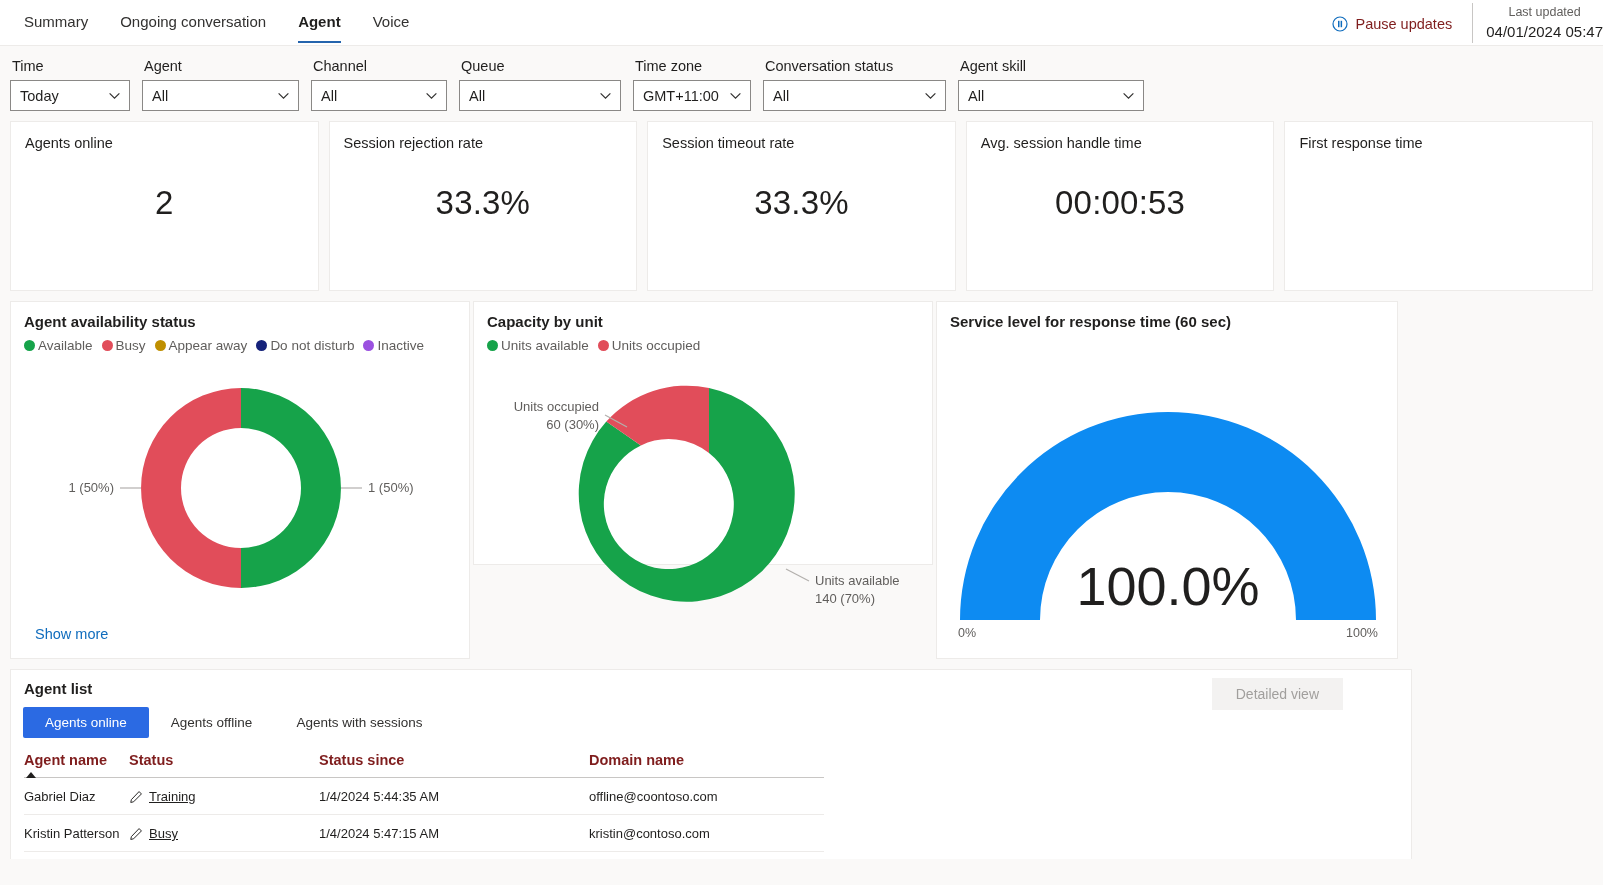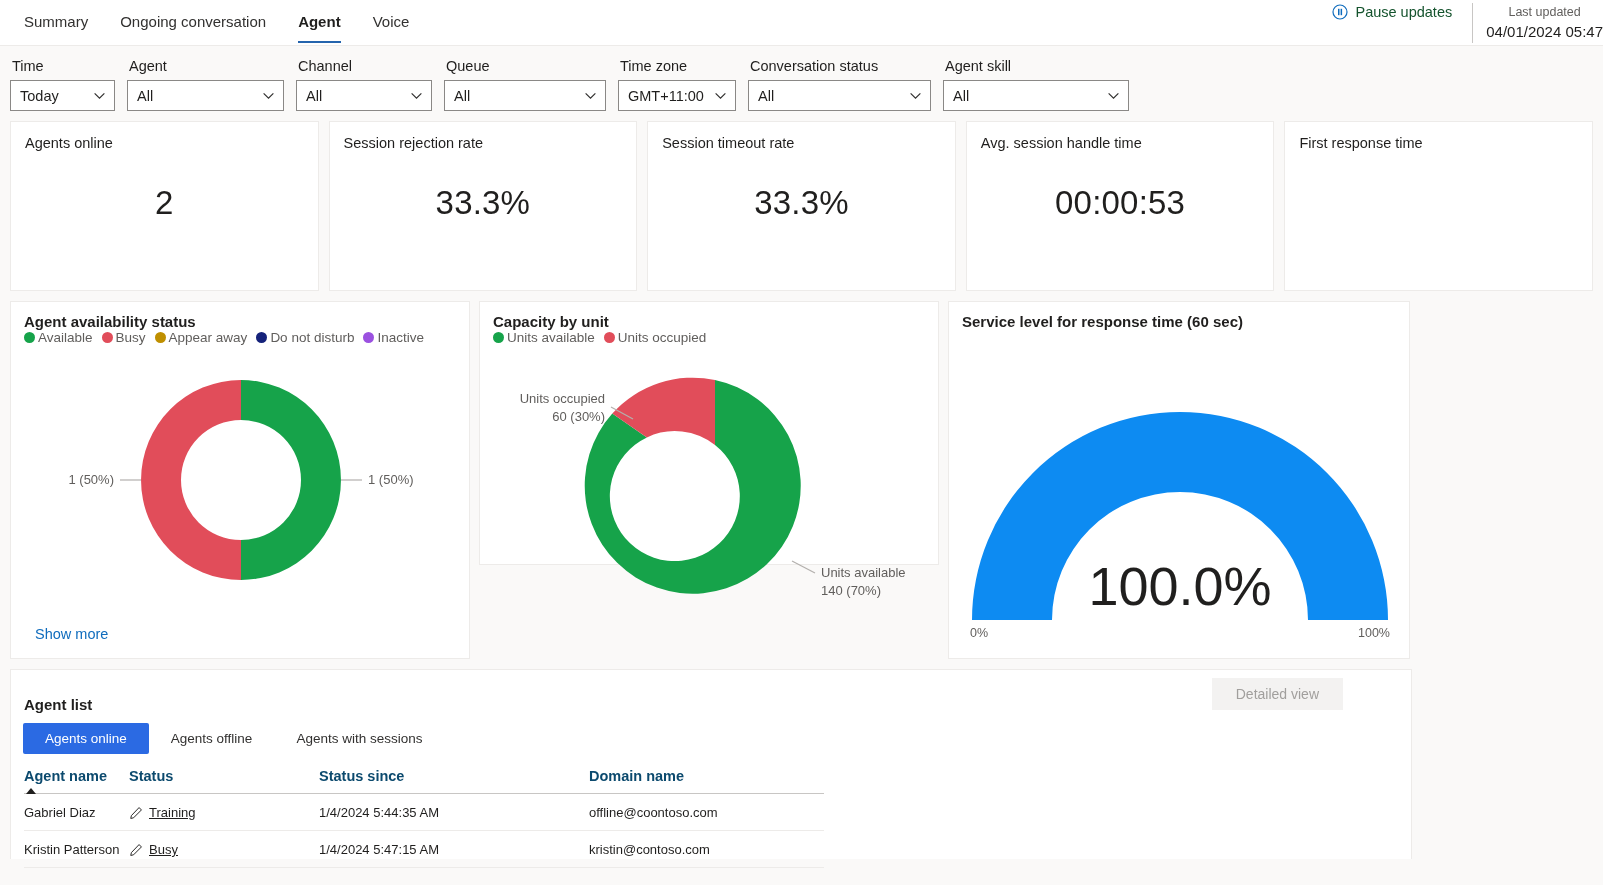--- a/index.html
+++ b/index.html
@@ -41,22 +41,22 @@
 
   .topright {
     position: absolute;
     right: 0; top: 0;
     height: 46px;
     display: flex;
     align-items: flex-start;
   }
   .pause {
     display: flex; align-items: center; gap: 7px;
-    font-size: 14.5px; color: #14532d;
-    padding-top: 4px; padding-right: 20px;
+    font-size: 14.5px; color: #7f1d1d;
+    padding-top: 16px; padding-right: 20px;
     cursor: pointer;
   }
   .pause-ico { width: 16px; height: 16px; display: block; }
   .vdiv {
     width: 1px; background: #c8c6c4;
     height: 40px; margin-top: 3px;
   }
   .lastupd {
     padding: 3px 0 0 13px;
     line-height: 1.45;
@@ -103,32 +103,32 @@
   .kpi-title { font-size: 14.5px; color: #201f1e; }
   .kpi-val {
     position: absolute;
     left: 0; right: 0; top: 62px;
     text-align: center;
     font-size: 33px; color: #201f1e;
     letter-spacing: .2px;
   }
 
   
-  .charts { display: flex; padding: 10px 10px 0 10px; gap: 9px; }
+  .charts { display: flex; padding: 10px 10px 0 10px; gap: 3px; }
   .card {
     background: #ffffff;
     border: 1px solid #edebe9;
     position: relative;
   }
   .card-title { font-size: 15px; color: #201f1e; font-weight: bold; }
   .card-avail { width: 460px; height: 358px; padding: 11px 13px; }
   .card-cap   { width: 460px; height: 264px; padding: 11px 13px; }
   .card-svc   { width: 462px; height: 358px; padding: 11px 13px; }
 
-  .legend { display: flex; align-items: center; flex-wrap: wrap; }
+  .legend { display: flex; align-items: center; margin-top: 8px; flex-wrap: wrap; }
   .lg-item { display: flex; align-items: center; margin-right: 9px; }
   .lg-dot { width: 11px; height: 11px; border-radius: 50%; margin-right: 3px; }
   .lg-txt { font-size: 13.5px; color: #605e5c; }
 
   .chart-area { position: relative; width: 100%; }
   .donut-svg { display: block; margin: 0 auto; }
   .label-txt { font-size: 13px; fill: #605e5c; }
 
   .showmore {
     position: absolute;
@@ -146,21 +146,21 @@
   .agentlist {
     margin: 10px 10px 0 10px;
     background: #ffffff;
     border: 1px solid #edebe9;
     border-bottom: none;
     height: 190px;
     position: relative;
     width: 1402px;
   }
   .al-head { padding: 10px 13px 0 13px; }
-  .al-title { font-size: 15px; font-weight: bold; color: #201f1e; margin-top: 16px; }
+  .al-title { font-size: 15px; font-weight: bold; color: #201f1e; }
   .pills { display: flex; align-items: center; margin-top: 10px; padding-left: 12px; }
   .pill {
     font-size: 13.5px;
     padding: 8px 22px;
     color: #323130;
     cursor: pointer;
     white-space: nowrap;
   }
   .pill.active {
     background: #2b6ae3;
@@ -179,21 +179,21 @@
   table.agents {
     width: 800px;
     border-collapse: collapse;
     margin-left: 13px;
     margin-top: 14px;
   }
   table.agents th {
     text-align: left;
     font-size: 14.5px;
     font-weight: bold;
-    color: #0c4a6e;
+    color: #7f1d1d;
     padding: 0 0 9px 0;
     border-bottom: 1px solid #c8c6c4;
     position: relative;
   }
   table.agents td {
     font-size: 13px;
     color: #201f1e;
     padding: 11px 0 10px 0;
     border-bottom: 1px solid #edebe9;
     vertical-align: middle;
@@ -252,21 +252,21 @@
       <span class="lbl">Last updated</span>
       <span class="val">04/01/2024 05:47</span>
     </div>
   </div>
 </div>
 
 <div class="filters">
 
   <div class="filter">
     <div class="filter-label">Time</div>
-    <div class="combo" style="width:105px">
+    <div class="combo" style="width:120px">
       <span>Today</span>
       <svg class="chev" viewBox="0 0 12 12">
         <path d="M1.5 4 L6 8.5 L10.5 4" fill="none" stroke="#323130" stroke-width="1.1"></path>
       </svg>
     </div>
   </div>
 
   <div class="filter">
     <div class="filter-label">Agent</div>
     <div class="combo" style="width:157px">

